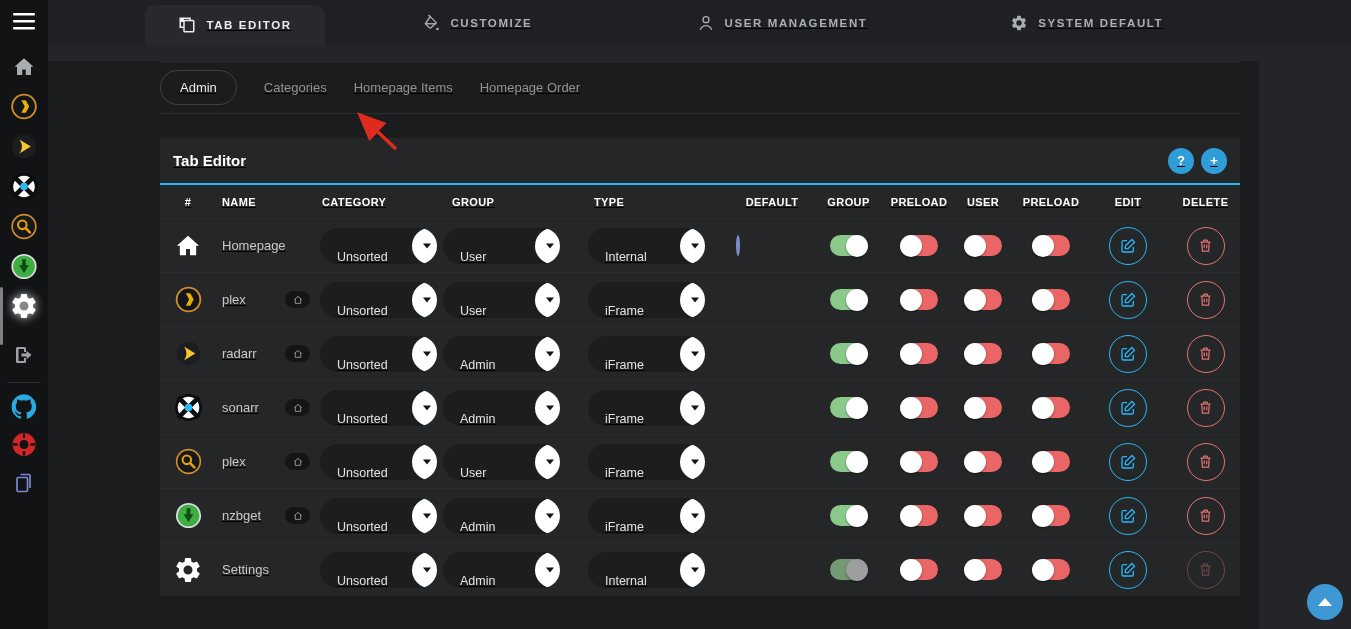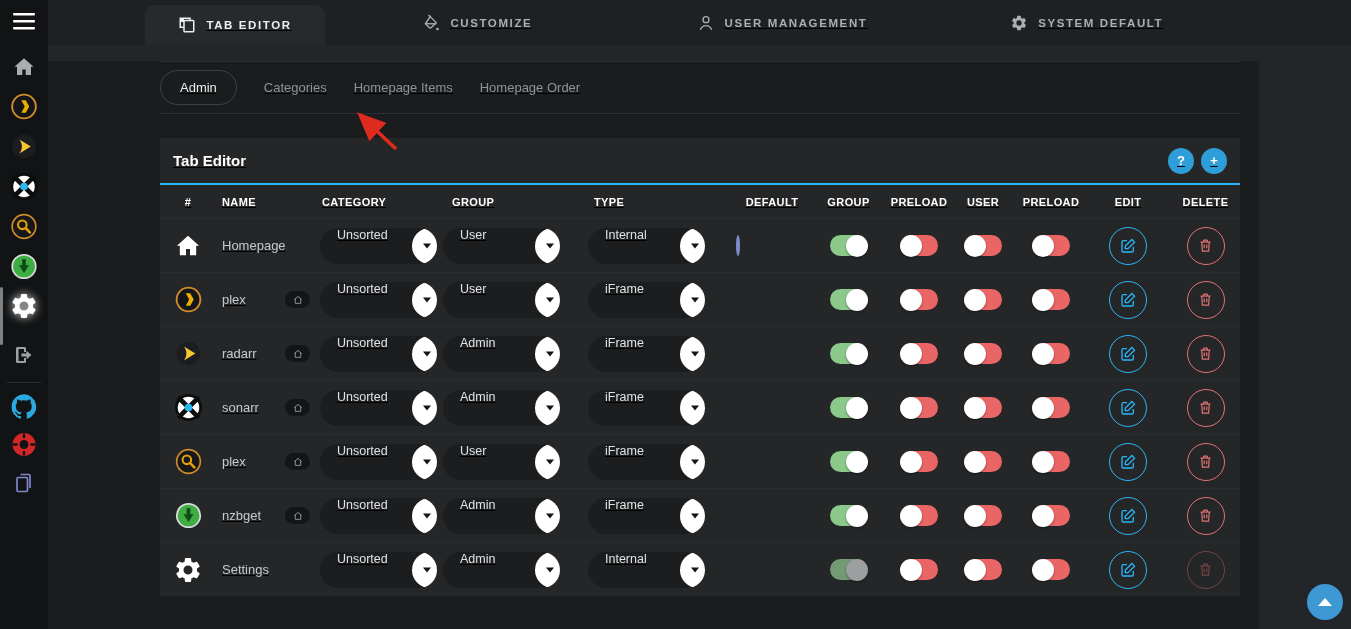--- a/index.html
+++ b/index.html
@@ -74,21 +74,21 @@
   .trow { height:54px; border-top:1px solid #2b2d30; }
   .cell-icon { display:flex; justify-content:center; }
   .cell-name { padding-left:6px; color:#c6c9cb; font-size:13px; }
   .home-badge {
     width:25px; height:17px; border-radius:9px; background:#141517; margin-left:3px;
     display:flex; align-items:center; justify-content:center; cursor:pointer;
   }
   
   .sel {
     width:117px; height:36px; background:#1b1d1f; border-radius:18px;
-    display:flex; align-items:flex-start; padding-left:17px; position:relative;
+    display:flex; align-items:flex-end; padding-left:17px; position:relative;
     overflow:hidden; color:#e0e2e4; font-size:12.5px; cursor:pointer;
   }
   .sel-cap { position:absolute; right:-11px; top:0; width:36px; height:36px; border-radius:50%; background:#fff; }
   .sel-caret {
     position:absolute; right:6px; top:50%; transform:translateY(-50%);
     width:0; height:0; border-left:4px solid transparent; border-right:4px solid transparent;
     border-top:5px solid #141414; z-index:2;
   }
   
   .radio { width:17px; height:17px; border-radius:50%; margin:0 auto; cursor:pointer; }

